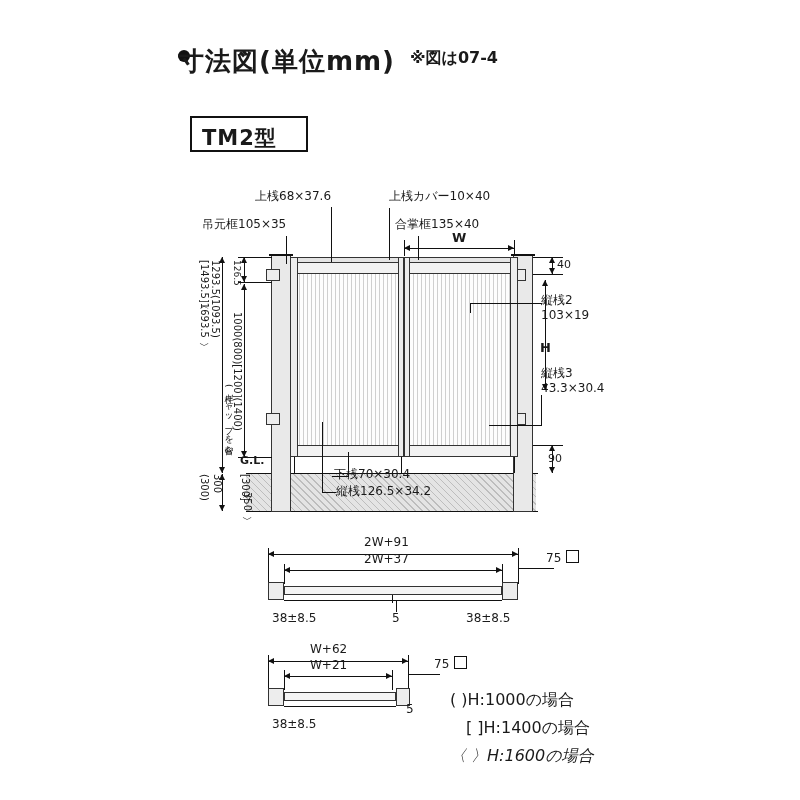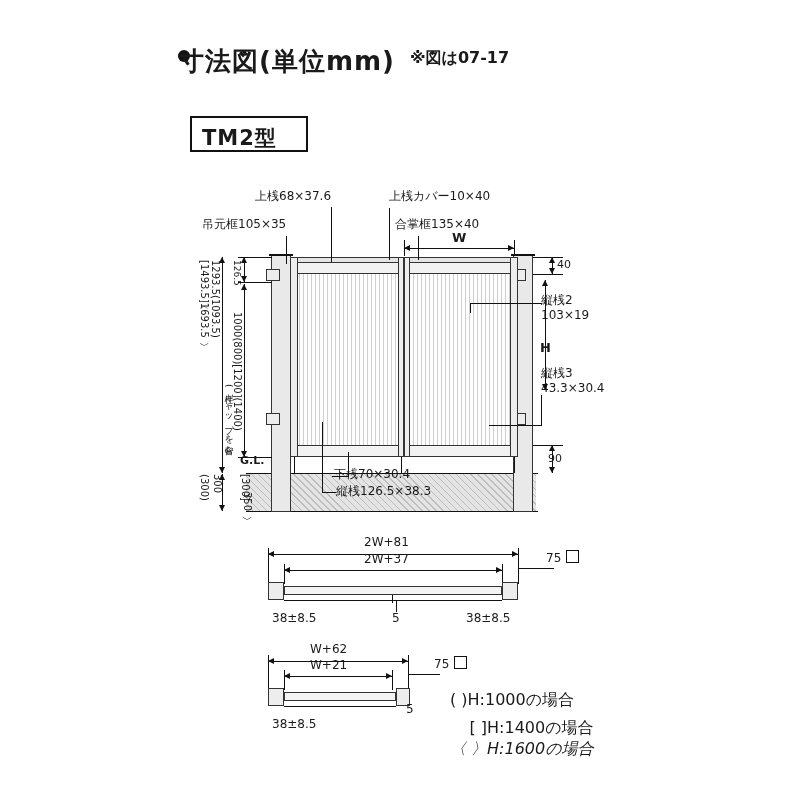--- a/index.html
+++ b/index.html
@@ -61,21 +61,21 @@
 
   .sqmark{position:absolute;width:13px;height:13px;border:1px solid #111;box-sizing:border-box;}
 
   .legend{position:absolute;font-size:16px;white-space:nowrap;}
 </style>
 </head>
 <body>
 
 <div class="abs" id="bullet"></div>
 <div class="abs" id="hdr-title">寸法図(単位mm)</div>
-<div class="abs" id="hdr-note">※図は07-17</div>
+<div class="abs" id="hdr-note">※図は07-4</div>
 
 <div class="abs" id="type-box"></div>
 <div class="abs" id="type-label">TM2型</div>
 
 <div class="abs" id="elev">
 
   <div class="hatch" style="left:246px;top:462px;width:290px;height:38px;"></div>
   <div class="ln hl" style="left:246px;top:461px;width:292px;"></div>
   <div class="ln hl" style="left:246px;top:499px;width:292px;"></div>
 
@@ -131,21 +131,21 @@
   <div class="ln" style="left:541px;top:383px;width:1px;height:31px;"></div>
   <div class="abs t" style="left:541px;top:355px;">縦桟3</div>
   <div class="abs t" style="left:541px;top:370px;">43.3×30.4</div>
 
   <div class="ln" style="left:348px;top:440px;width:1px;height:24px;"></div>
   <div class="ln" style="left:332px;top:464px;width:17px;height:1px;"></div>
   <div class="abs t" style="left:334px;top:456px;">下桟70×30.4</div>
 
   <div class="ln" style="left:322px;top:410px;width:1px;height:70px;"></div>
   <div class="ln" style="left:322px;top:480px;width:14px;height:1px;"></div>
-  <div class="abs t" style="left:336px;top:473px;">縦桟126.5×38.3</div>
+  <div class="abs t" style="left:336px;top:473px;">縦桟126.5×34.2</div>
 
   <div class="arrowline" style="left:404px;top:236px;width:110px;"></div>
   <div class="ln vl" style="left:404px;top:228px;height:16px;"></div>
   <div class="ln vl" style="left:514px;top:228px;height:16px;"></div>
   <div class="abs t13 bold" style="left:452px;top:218px;">W</div>
 
   <div class="ln hl" style="left:533px;top:245px;width:30px;"></div>
   <div class="ln hl" style="left:533px;top:262px;width:30px;"></div>
   <div class="varrow" style="left:552px;top:245px;height:17px;"></div>
   <div class="abs t11" style="left:557px;top:246px;">40</div>
@@ -176,21 +176,21 @@
   <div class="varrow" style="left:222px;top:462px;height:37px;"></div>
   <div class="abs t10 vtext" style="left:212px;top:462px;">300</div>
   <div class="abs t10 vtext" style="left:199px;top:462px;">(300)</div>
   <div class="abs t10 vtext" style="left:240px;top:462px;">[300]</div>
   <div class="abs t10 vtext" style="left:240px;top:480px;">〈350〉</div>
 </div>
 
 <div class="abs">
 
   <div class="arrowline" style="left:268px;top:554px;width:250px;"></div>
-  <div class="abs t" style="left:364px;top:536px;">2W+81</div>
+  <div class="abs t" style="left:364px;top:536px;">2W+91</div>
 
   <div class="arrowline" style="left:284px;top:570px;width:218px;"></div>
   <div class="abs t" style="left:364px;top:553px;">2W+37</div>
 
   <div class="ln vl" style="left:268px;top:548px;height:36px;"></div>
   <div class="ln vl" style="left:518px;top:548px;height:36px;"></div>
   <div class="ln vl" style="left:284px;top:564px;height:20px;"></div>
   <div class="ln vl" style="left:502px;top:564px;height:20px;"></div>
 
   <div class="rail" style="left:268px;top:582px;width:16px;height:18px;background:#ededed;"></div>
@@ -228,15 +228,15 @@
   <div class="ln" style="left:408px;top:674px;width:32px;height:1px;"></div>
   <div class="abs t" style="left:434px;top:658px;">75</div>
   <div class="sqmark" style="left:454px;top:656px;"></div>
 
   <div class="abs t" style="left:272px;top:718px;">38±8.5</div>
   <div class="abs t" style="left:406px;top:703px;">5</div>
 </div>
 
 <div class="abs" style="left:450px;top:690px;">
   <div class="legend" style="position:relative;left:0;top:0;margin-bottom:7px;">(  )H:1000の場合</div>
-  <div class="legend" style="position:relative;left:0;top:0;text-align:right;">[  ]H:1400の場合</div>
+  <div class="legend" style="position:relative;left:16px;top:0;margin-bottom:7px;">[  ]H:1400の場合</div>
   <div class="legend" style="position:relative;left:0;top:0;font-style:italic;">〈  〉H:1600の場合</div>
 </div>
 
 </body></html>

